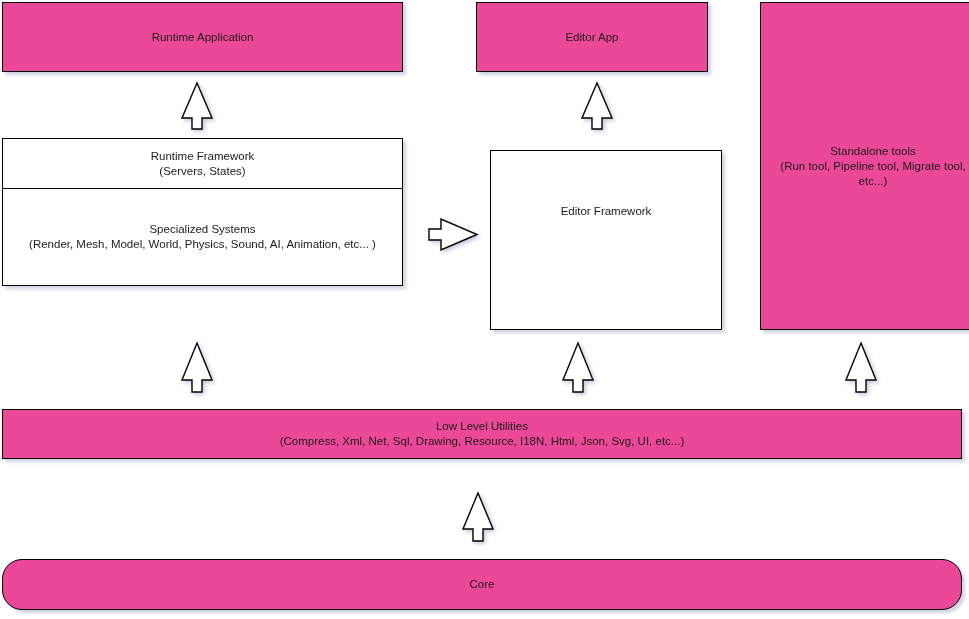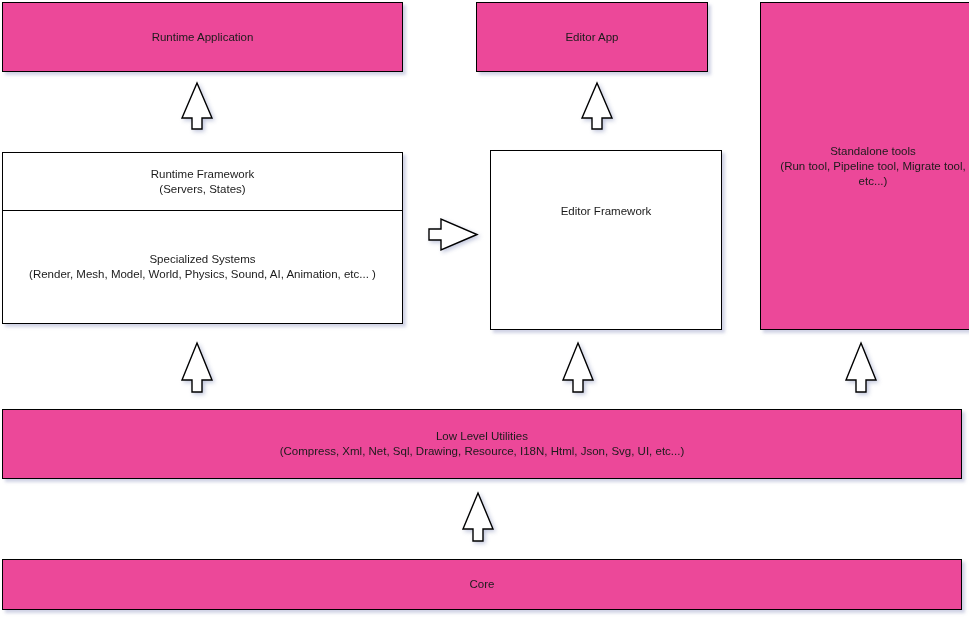--- a/index.html
+++ b/index.html
@@ -75,30 +75,30 @@
     stroke-width: 1.4;
     stroke-linejoin: miter;
     filter: drop-shadow(2.5px 2.5px 2px rgba(120,130,180,0.45));
   }
 
   
   #node-runtime-application { left: 2px;   top: 2px;   width: 401px; height: 70px; }
   #node-editor-app          { left: 476px; top: 2px;   width: 232px; height: 70px; }
   #node-standalone-tools    { left: 760px; top: 2px;   width: 226px; height: 328px; }
 
-  #stack-runtime            { left: 2px;   top: 152px; width: 401px; height: 172px; }
+  #stack-runtime            { left: 2px;   top: 138px; width: 401px; height: 148px; }
   #stack-runtime .sub-node:nth-child(1) { height: 60px; }
   #stack-runtime .sub-node:nth-child(2) { height: 118px; }
 
   #stack-editor             { left: 490px; top: 150px; width: 232px; height: 180px; }
   #stack-editor .sub-node:nth-child(1) { height: 120px; }
   #stack-editor .sub-node:nth-child(2) { height: 58px; }
 
-  #node-low-level-utilities { left: 2px;   top: 409px; width: 960px; height: 70px; }
-  #node-core                { left: 2px;   top: 559px; width: 960px; height: 51px; }
+  #node-low-level-utilities { left: 2px;   top: 409px; width: 960px; height: 50px; }
+  #node-core                { left: 2px;   top: 559px; width: 960px; height: 51px; border-radius: 20px; }
 
   #arrow-runtime-app-up     { left: 181px; top: 82px; }
   #arrow-editor-app-up      { left: 581px; top: 82px; }
   #arrow-runtime-to-editor  { left: 428px; top: 218px; }
   #arrow-runtime-up         { left: 181px; top: 342px; }
   #arrow-editor-up          { left: 562px; top: 342px; }
   #arrow-tools-up           { left: 845px; top: 342px; }
   #arrow-core-up            { left: 462px; top: 492px; }
 </style>
 </head>

